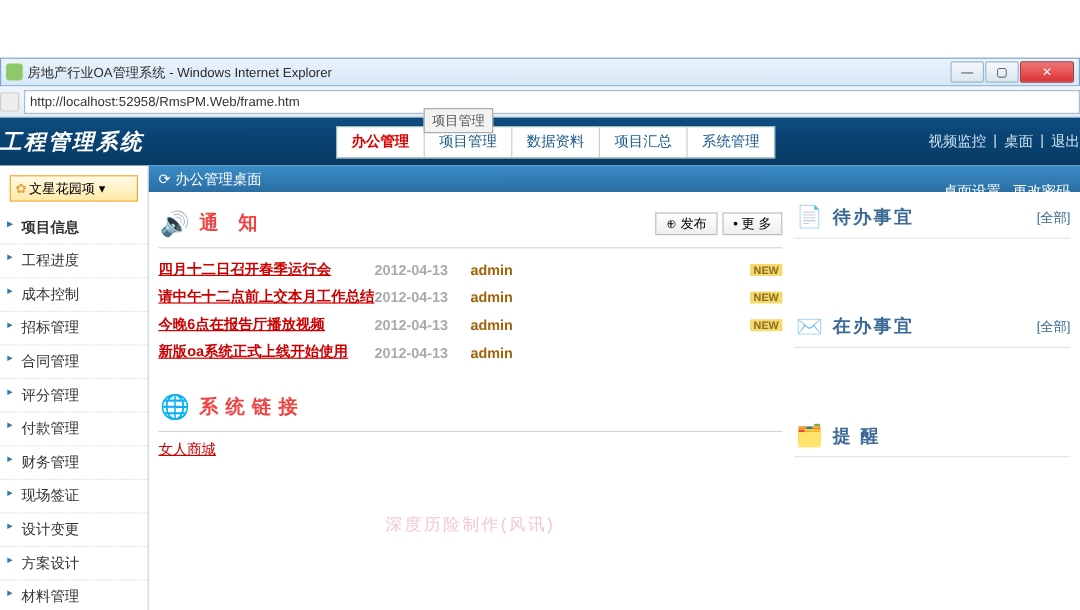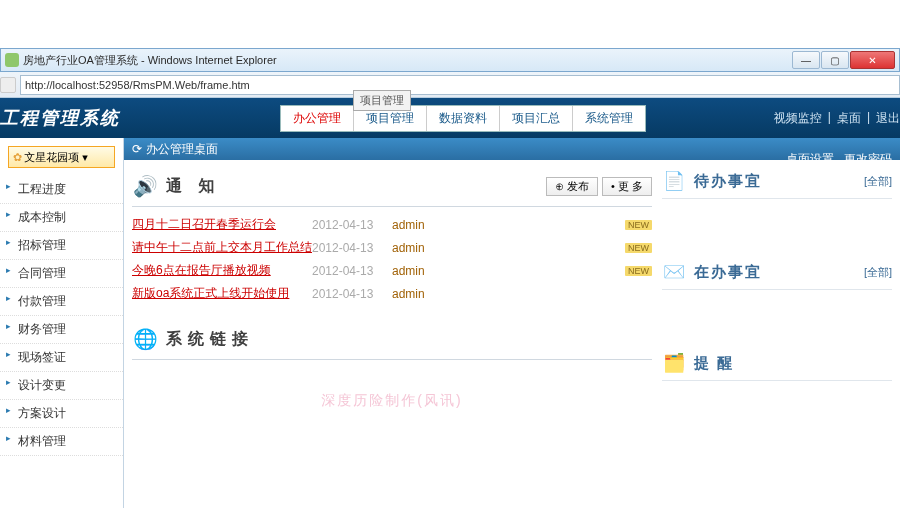--- a/index.html
+++ b/index.html
@@ -16,21 +16,21 @@
 .addr-bar { background: linear-gradient(#eef4fa,#e4ecf4); height: 26px; display: flex; align-items: center; padding: 0 0; border-bottom: 1px solid #b7cde0; }
 .addr-bar .icon { width: 16px; height: 16px; background: #eee; border: 1px solid #ccc; border-radius: 2px; margin-right: 4px; }
 .addr-bar input { flex: 1; height: 20px; border: 1px solid #a7bed1; padding: 0 4px; font-size: 11px; color: #333; background: #fff; }
 
 
 .app-header { background: linear-gradient(#0d4b80,#063a63); height: 40px; display: flex; align-items: center; padding: 0 0; color: #fff; }
 .app-header .logo { font-size: 18px; font-weight: bold; font-style: italic; letter-spacing: 2px; }
 .nav-tabs { display: flex; margin-left: 160px; background: #fff; border: 1px solid #9bb; }
 .nav-tabs .tab { padding: 4px 12px; border-right: 1px solid #ccc; color: #1a5a8a; cursor: pointer; font-size: 12px; }
 .nav-tabs .tab:last-child { border-right: none; }
-.nav-tabs .tab.active { color: #d00; font-weight: normal; }
+.nav-tabs .tab.active { color: #d00; font-weight: bold; }
 .header-right { margin-left: auto; display: flex; gap: 6px; color: #cfe3f2; font-size: 12px; justify-content: flex-end; }
 .header-right span { cursor: pointer; }
 .sub-tooltip { position: absolute; background: #f3f3f3; border: 1px solid #aaa; padding: 2px 6px; font-size: 11px; color: #555; left: 353px; top: 90px; }
 
 
 .app-body { display: flex; background: linear-gradient(#0a4574,#0a4574); padding: 0; height: 418px; }
 .sidebar { width: 124px; background: #fff; border-right: 1px solid #c3d4e3; padding: 4px 0; }
 .sidebar .dropdown { margin: 4px 8px 8px; height: 22px; border: 1px solid #f5a623; background: linear-gradient(#fffbe6,#ffe9a8); display: flex; align-items: center; padding: 0 4px; font-size: 11px; position: relative; }
 .sidebar .dropdown .star { color: #e6a23c; margin-right: 2px; }
 .sidebar .menu-item { padding: 5px 10px 5px 18px; border-bottom: 1px dotted #ddd; color: #333; cursor: pointer; position: relative; font-size: 12px; }
@@ -42,34 +42,34 @@
 .crumb-bar .home-icon { margin-right: 4px; }
 .crumb-bar .right { margin-left: auto; display: flex; gap: 10px; margin-top: 20px; }
 .crumb-bar .right span { cursor: pointer; }
 
 .content { flex: 1; display: flex; padding: 8px; gap: 10px; }
 .col-left { flex: 1; }
 .col-right { width: 230px; }
 
 .section-head { display: flex; align-items: center; border-bottom: 1px solid #d0d8e0; padding: 4px 0 6px; margin-bottom: 6px; }
 .section-head .icon { width: 28px; height: 28px; margin-right: 6px; display: flex; align-items: center; justify-content: center; font-size: 20px; }
-.section-head .title { font-size: 16px; color: #404040; letter-spacing: 6px; font-weight: bold; }
+.section-head .title { font-size: 16px; color: #ef4444; letter-spacing: 6px; font-weight: bold; }
 .section-head .actions { margin-left: auto; display: flex; gap: 4px; }
 .section-head .actions button { font-size: 11px; padding: 1px 8px; border: 1px solid #bbb; background: linear-gradient(#fff,#eee); cursor: pointer; }
 
 .notice-list { margin-bottom: 16px; }
-.notice-row { display: flex; align-items: center; padding: 3px 0; font-size: 12px; }
+.notice-row { display: flex; align-items: center; padding: 3px 0; font-size: 12px; font-weight: bold; }
 .notice-row .link { color: #c00; text-decoration: underline; cursor: pointer; flex: 0 0 180px; }
 .notice-row .date { color: #aaa; width: 80px; }
 .notice-row .author { color: #a16207; width: 50px; }
 .notice-row .badge { margin-left: auto; background: #f5d96b; color: #8a6d1f; font-size: 9px; padding: 0 3px; border-radius: 1px; }
 
 .syslink { color: #c00; text-decoration: underline; cursor: pointer; font-size: 12px; }
 
-.watermark { text-align: center; color: #f5c6d6; font-size: 14px; margin-top: 32px; letter-spacing: 2px; }
+.watermark { text-align: center; color: #f5c6d6; font-size: 14px; margin-top: 46px; letter-spacing: 2px; }
 
 .side-card { border-bottom: 1px solid #e0e6ec; margin-bottom: 60px; padding-bottom: 4px; }
 .side-card .head { display: flex; align-items: center; }
 .side-card .icon { width: 26px; height: 26px; margin-right: 6px; display: flex; align-items: center; justify-content: center; font-size: 18px; }
 .side-card .title { font-size: 15px; color: #3a6a95; font-weight: bold; letter-spacing: 2px; flex: 1; }
 .side-card .more { color: #3a6a95; font-size: 11px; cursor: pointer; }
 </style>
 </head>
 <body>
 
@@ -108,24 +108,26 @@
 <div class="sub-tooltip">项目管理</div>
 
 <div class="app-body">
 
   <div class="sidebar">
     <div class="dropdown">
       <span class="star">✿</span>
       <span>文星花园项 ▾</span>
     </div>
     <div id="sidebar-menu">
+        <div class="menu-item active">项目信息</div>
         <div class="menu-item">工程进度</div>
         <div class="menu-item">成本控制</div>
         <div class="menu-item">招标管理</div>
         <div class="menu-item">合同管理</div>
+        <div class="menu-item">评分管理</div>
         <div class="menu-item">付款管理</div>
         <div class="menu-item">财务管理</div>
         <div class="menu-item">现场签证</div>
         <div class="menu-item">设计变更</div>
         <div class="menu-item">方案设计</div>
         <div class="menu-item">材料管理</div>
       </div>
   </div>
 
   <div class="main">
@@ -172,20 +174,23 @@
               <a class="link">新版oa系统正式上线开始使用</a>
               <span class="date">2012-04-13</span>
               <span class="author">admin</span>
             </div>
           </div>
 
         <div class="section-head">
           <div class="icon">🌐</div>
           <div class="title">系统链接</div>
         </div>
+        <div>
+          <a class="syslink">女人商城</a>
+        </div>
 
         <div class="watermark">深度历险制作(风讯)</div>
       </div>
 
       <div class="col-right">
         <div class="side-card">
           <div class="head">
             <div class="icon">📄</div>
             <div class="title">待办事宜</div>
             <a class="more">[全部]</a>

